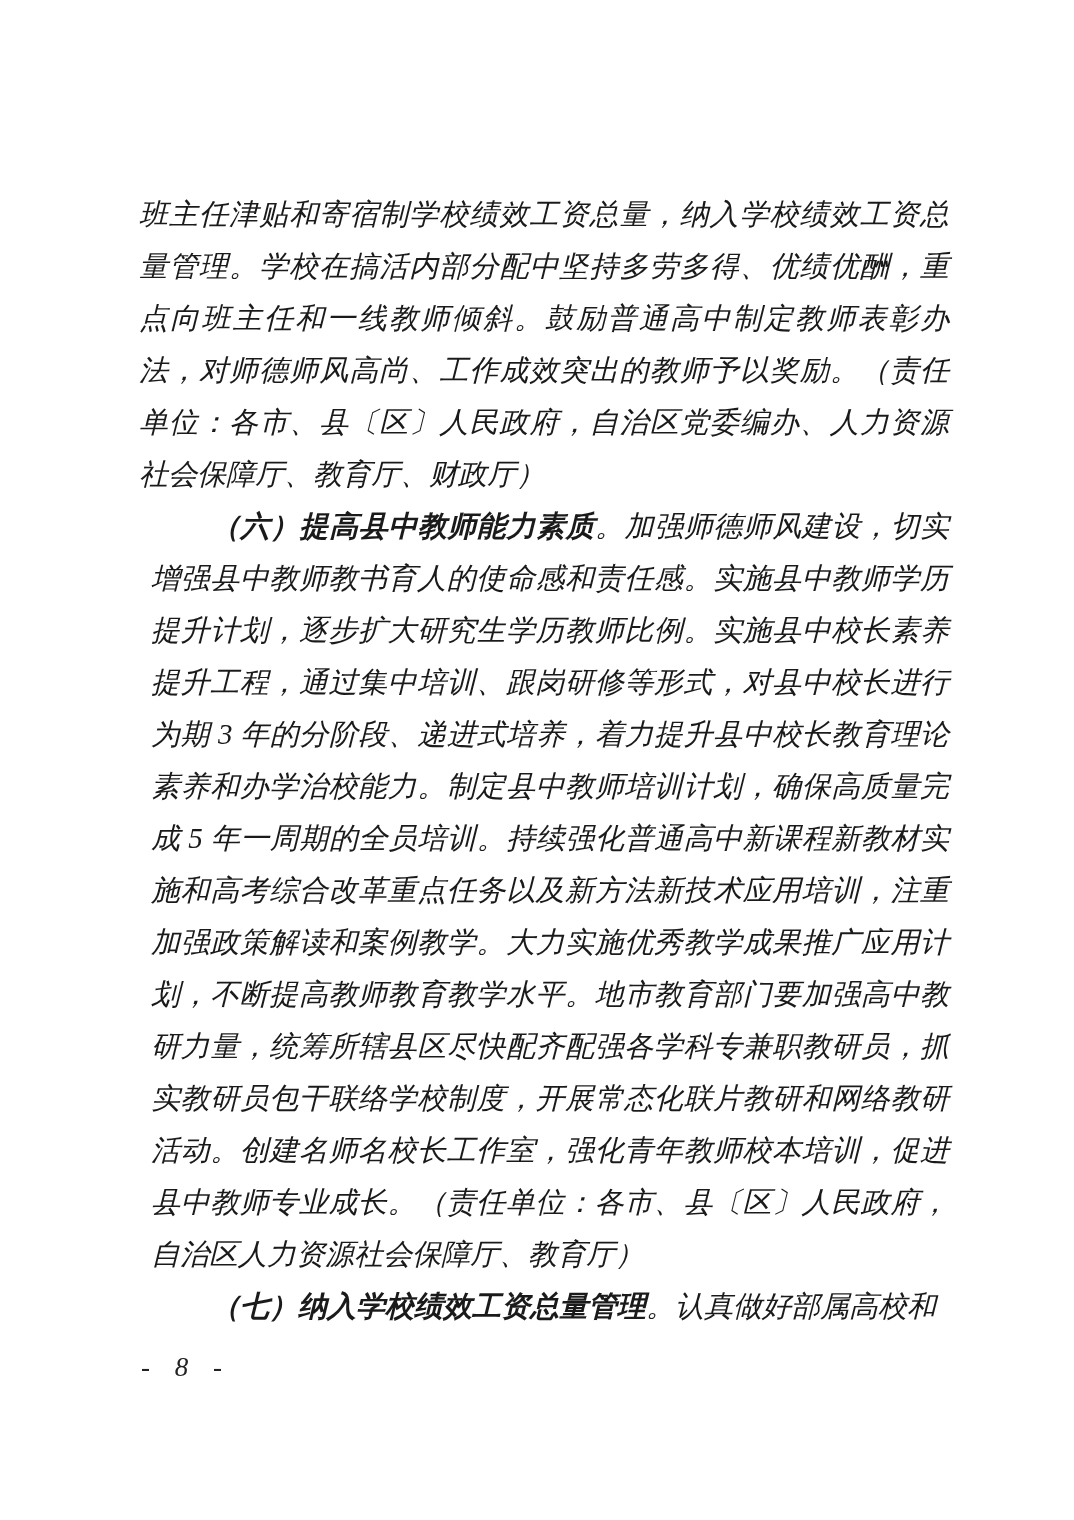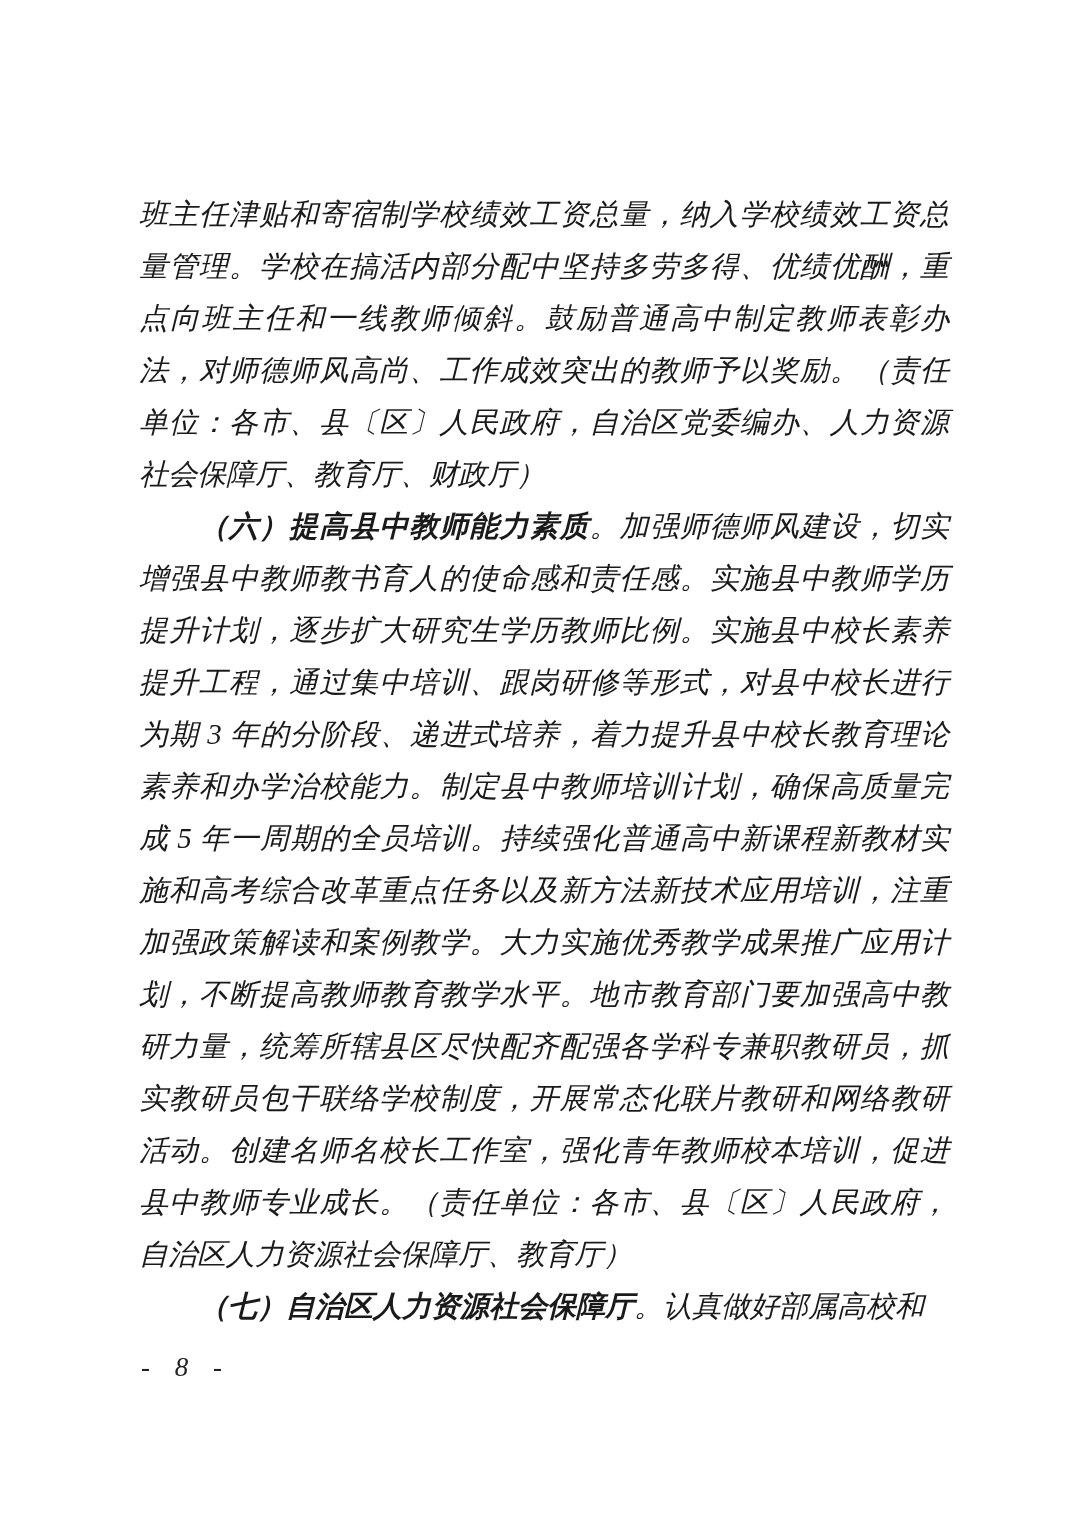--- a/index.html
+++ b/index.html
@@ -30,20 +30,21 @@
   .para {
     font-size: 29px;
     line-height: 52px;
     text-align: justify;
     text-justify: inter-ideograph;
     margin: 0;
     word-break: break-all;
   }
   .para.indent {
     text-indent: 60px;
+    margin-left: 12px;
   }
   .lead-bold {
     font-weight: bold;
   }
   .page-num {
     position: absolute;
     left: 141px;
     top: 1352px;
     font-size: 27px;
     letter-spacing: 9px;
@@ -55,19 +56,19 @@
 <body>
 
 <div class="page">
 
   <div class="content">
 
     <p class="para"><span>班主任津贴和寄宿制学校绩效工资总量，纳入学校绩效工资总量管理。学校在搞活内部分配中坚持多劳多得、优绩优酬，重点向班主任和一线教师倾斜。鼓励普通高中制定教师表彰办法，对师德师风高尚、工作成效突出的教师予以奖励。（责任单位：各市、县〔区〕人民政府，自治区党委编办、人力资源社会保障厅、教育厅、财政厅）</span></p>
 
     <p class="para indent"><span class="lead-bold">（六）提高县中教师能力素质</span><span>。加强师德师风建设，切实增强县中教师教书育人的使命感和责任感。实施县中教师学历提升计划，逐步扩大研究生学历教师比例。实施县中校长素养提升工程，通过集中培训、跟岗研修等形式，对县中校长进行为期 3 年的分阶段、递进式培养，着力提升县中校长教育理论素养和办学治校能力。制定县中教师培训计划，确保高质量完成 5 年一周期的全员培训。持续强化普通高中新课程新教材实施和高考综合改革重点任务以及新方法新技术应用培训，注重加强政策解读和案例教学。大力实施优秀教学成果推广应用计划，不断提高教师教育教学水平。地市教育部门要加强高中教研力量，统筹所辖县区尽快配齐配强各学科专兼职教研员，抓实教研员包干联络学校制度，开展常态化联片教研和网络教研活动。创建名师名校长工作室，强化青年教师校本培训，促进县中教师专业成长。（责任单位：各市、县〔区〕人民政府，自治区人力资源社会保障厅、教育厅）</span></p>
 
-    <p class="para indent"><span class="lead-bold">（七）自治区人力资源社会保障厅</span><span>。认真做好部属高校和</span></p>
+    <p class="para indent"><span class="lead-bold">（七）纳入学校绩效工资总量管理</span><span>。认真做好部属高校和</span></p>
 
   </div>
 
   <div class="page-num">- 8 -</div>
 
 </div>
 
 </body></html>

